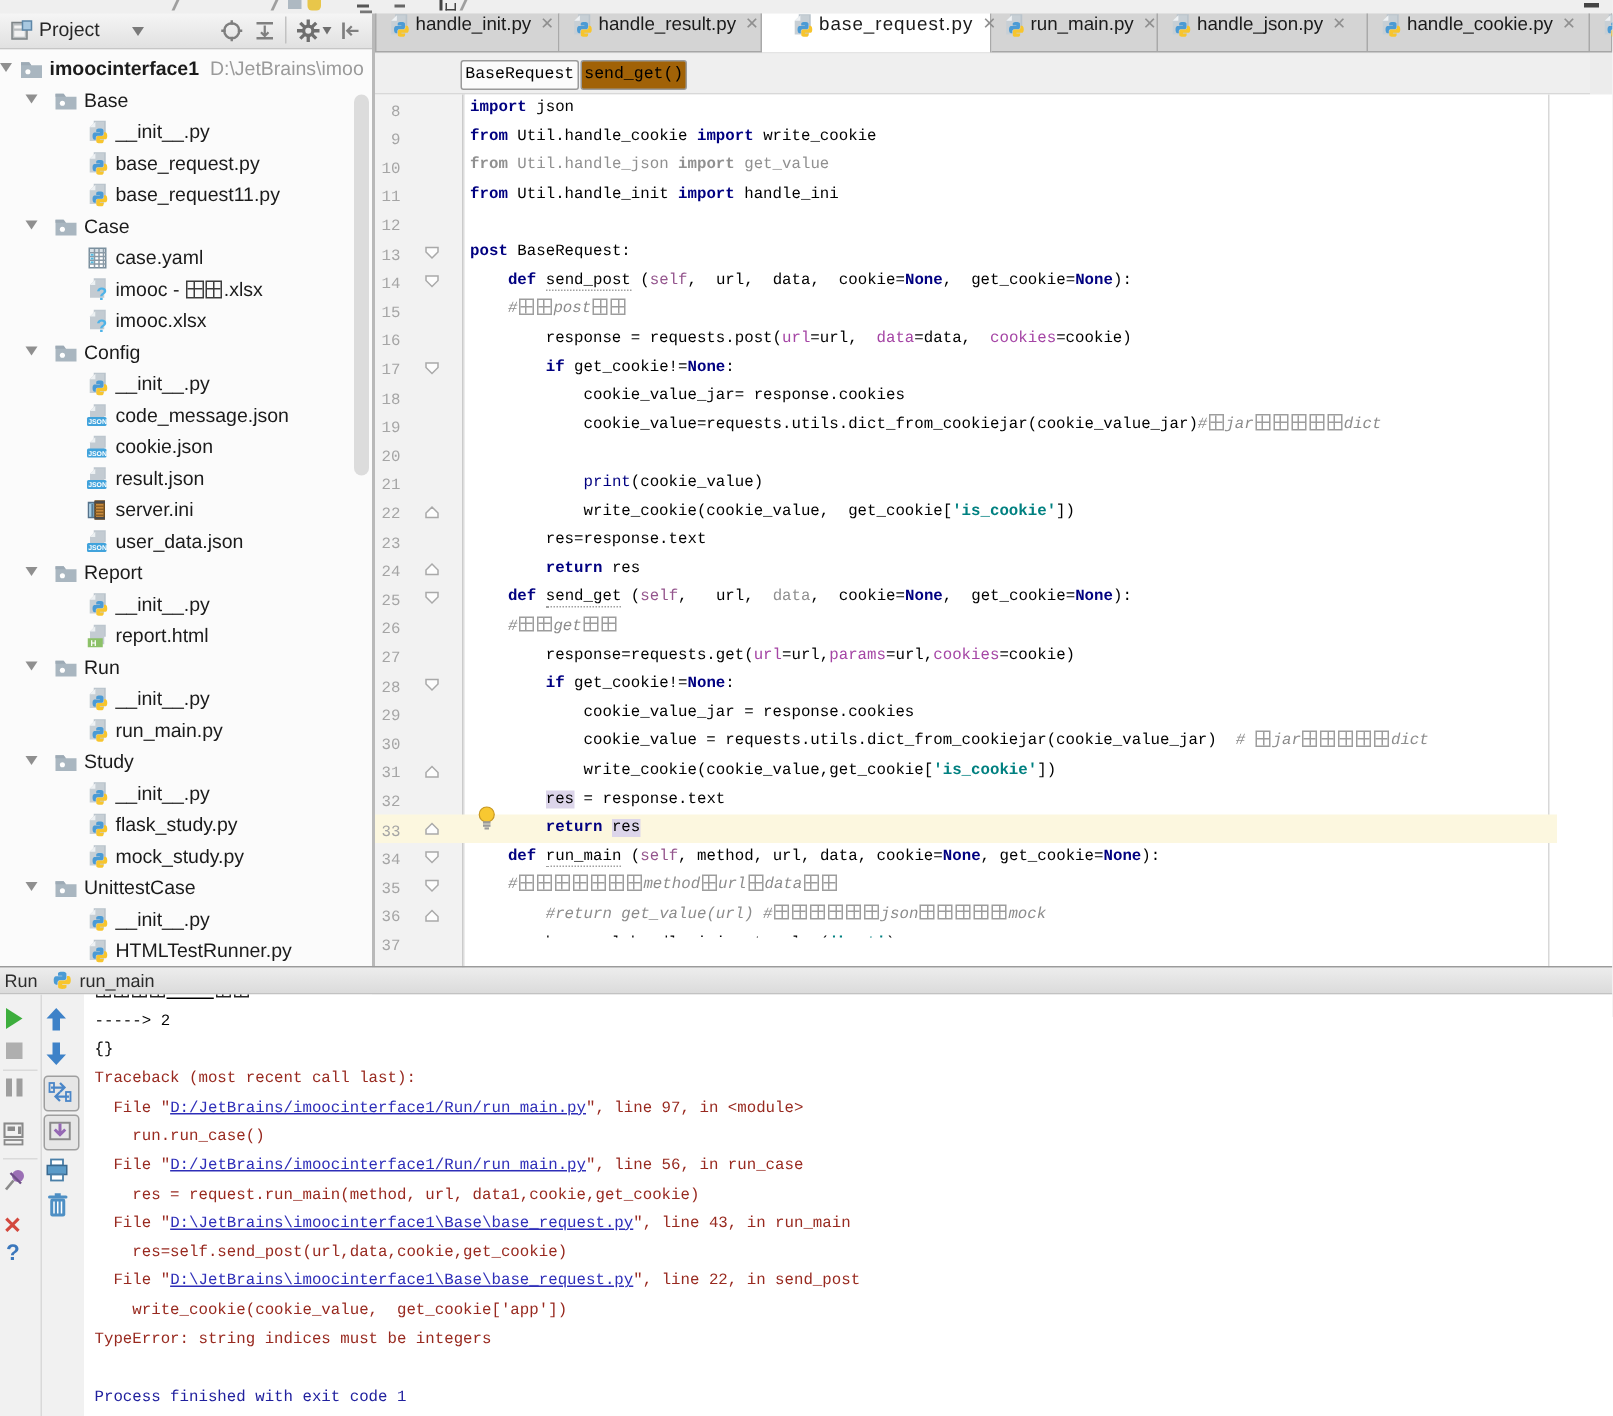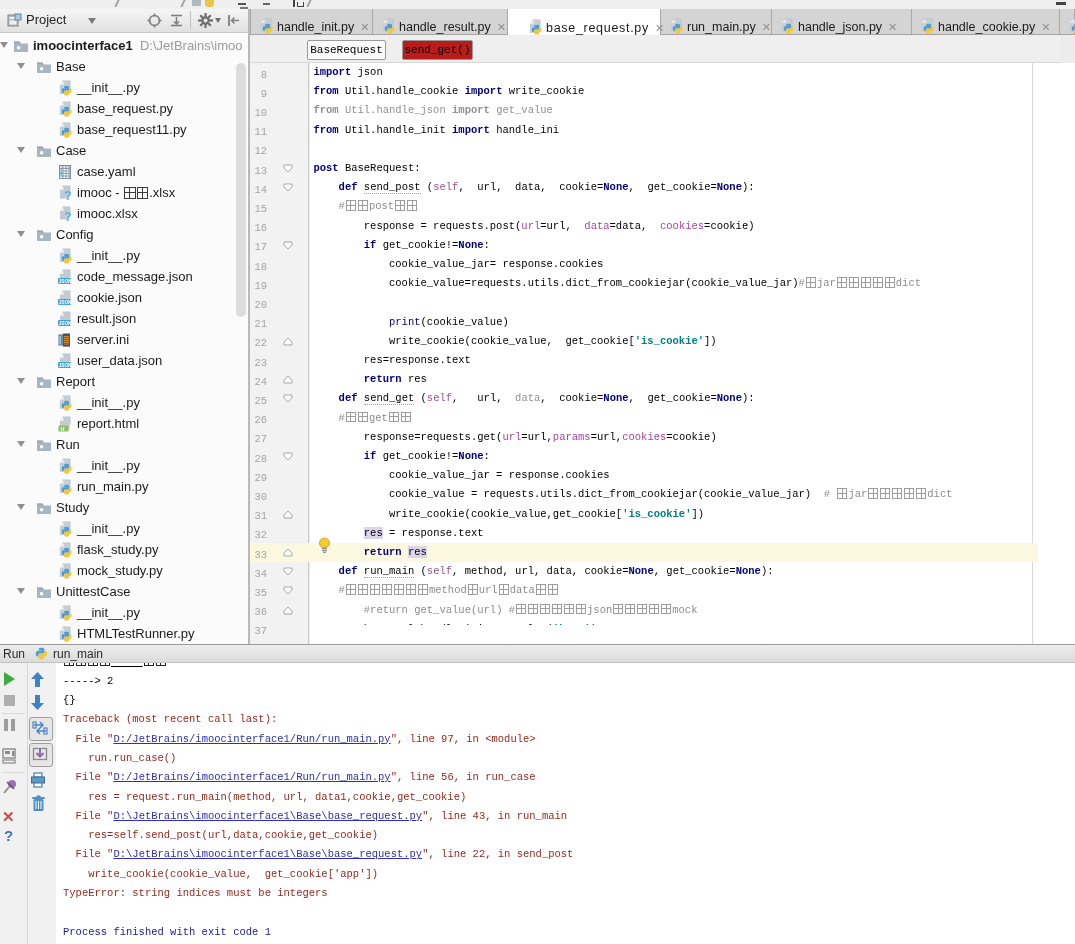--- a/index.html
+++ b/index.html
@@ -7,21 +7,21 @@
 .abs{position:absolute}
 
 #topstrip{left:0;top:0;width:1075px;height:9px;background:#EFEFEF}
 #projhead{left:0;top:9px;width:249px;height:24px;background:linear-gradient(#F5F5F5,#E1E1E1);
   border-bottom:1px solid #C6C6C6;box-sizing:border-box}
 #tree{left:0;top:33px;width:248px;height:675px;background:#FBFBFB;overflow:hidden;font-size:13px;color:#1b1b1b}
 #vdivider{left:248px;top:9px;width:2px;height:635px;background:#B9B9B9}
 #tabstrip{left:250px;top:0;width:825px;height:9px;background:#EFEFEF}
 #tabbar{left:250px;top:9px;width:825px;height:25px;background:#E9E9E9;border-bottom:1px solid #A6A6A6;box-sizing:content-box}
 .tab{position:absolute;top:9px;height:25px;background:#D4D4D4;border-right:1px solid #A9A9A9;
-  box-sizing:border-box;display:flex;align-items:flex-end;font-size:12.5px;color:#1a1a1a;white-space:nowrap}
+  box-sizing:border-box;display:flex;align-items:flex-start;font-size:12.5px;color:#1a1a1a;white-space:nowrap}
 .tab.first{border-left:1px solid #A9A9A9}
 .tab.active{background:#FFF;height:26px;z-index:3}
 .tab .ic{margin:0 3px 0 7px;flex:0 0 auto}
 .tab.active .ic{margin-left:19px}
 .tab.active span.lbl{letter-spacing:.7px}
 .tab .x{color:#8f8f8f;font-size:11px;margin-left:6px;margin-right:4px}
 #crumbs{left:250px;top:36px;width:810px;height:27px;background:#EFEFEF;border-bottom:1px solid #D8D8D8;box-sizing:border-box}
 .chip{position:absolute;top:4px;height:18px;border:1px solid #9A9A9A;border-radius:2px;
   font-family:"Liberation Mono",monospace;font-size:11px;color:#000;display:flex;align-items:center;justify-content:center}
 
@@ -31,21 +31,21 @@
 #editorbg{left:310px;top:63px;width:765px;height:582px;background:#FFF}
 #code{left:310px;top:63px;width:765px;height:562px;overflow:hidden;z-index:2}
 #codetext{position:absolute;left:3.4px;top:0;font-family:"Liberation Mono",monospace;
   font-size:10.5px;line-height:19.2px;color:#000;white-space:pre}
 #marginline{left:1032px;top:63px;width:1px;height:582px;background:#D8D8D8}
 .k{color:#000080;font-weight:bold}
 .kn{color:#000080}
 .s{color:#008080;font-weight:bold}
 .sf{color:#94558D}
 .kw{color:#A545A5}
-.c{color:#8C8C8C;}
+.c{color:#8C8C8C;font-style:italic}
 .g{color:#909090}
 .gb{color:#909090;font-weight:bold}
 .hl{background:#DCD5EA}
 .mn{border-bottom:1px dotted #A0A0A0}
 #curline{left:250px;top:543px;width:788px;height:19.2px;background:#FCF7DF;z-index:1}
 .cj{display:inline-block;width:10px;height:10.5px;vertical-align:-1.5px;box-sizing:border-box;border:1px solid;
   margin:0 1px;background:linear-gradient(currentColor,currentColor) 50% 0/1px 100% no-repeat,
   linear-gradient(currentColor,currentColor) 0 50%/100% 1px no-repeat;opacity:.85}
 .cj13{display:inline-block;width:11.6px;height:12px;vertical-align:-1.5px;box-sizing:border-box;border:1px solid;
   margin:0 .7px;background:linear-gradient(currentColor,currentColor) 50% 0/1px 100% no-repeat,
@@ -207,21 +207,21 @@
 <path d="M2.8 4.8 L6.6 1.2 L12.4 1.2 L12.4 14 L2.8 14 Z" fill="#C7CFD5"></path>
 <path d="M2.8 4.8 L6.6 1.2 L6.6 4.8 Z" fill="#EFF2F4"></path>
 <svg x="4" y="5" width="11.2" height="11.2" viewBox="0 0 16 16">
 <path fill="#4B9BD5" d="M7.9 1c-3.6 0-3.4 1.6-3.4 1.6v1.7h3.5v.5H3.2S1 4.5 1 8.1s1.9 3.5 1.9 3.5h1.2V9.9s-.1-2 2-2h3.4s1.9.1 1.9-1.9V2.7S11.7 1 7.9 1z"></path>
 <path fill="#F7C52E" d="M8.1 15.1c3.6 0 3.4-1.6 3.4-1.6v-1.7H8v-.5h4.8S15 11.6 15 8s-1.9-3.5-1.9-3.5h-1.2v1.7s.1 2-2 2H6.5s-1.9-.1-1.9 1.9v3.3s-.3 1.7 3.5 1.7z"></path>
 </svg>
       </svg>
     </div>
 <div class="abs" id="crumbs">
       <div class="chip" style="left:57px;width:77px;background:#FBFBFB">BaseRequest</div>
-      <div class="chip" style="left:152px;width:69px;background:#b91c1c">send_get()</div>
+      <div class="chip" style="left:137px;width:69px;background:#a16207">send_get()</div>
     </div>
 <div class="abs" id="tree">
 <div class="arrow" style="left:0px;top:9px"></div>
       <div class="row" style="left:13px;top:2px">
         <svg class="ic" width="16" height="16" viewBox="0 0 16 16">
 <path d="M1 3.5 h5.4 l1.5 2 H15 v8.5 H1 Z" fill="#A9B6C0"></path>
 <path d="M1 3.5 h5.4 l1.5 2 H1 Z" fill="#9DAAB5"></path>
 <circle cx="5.6" cy="9.8" r="1.7" fill="#FFF"></circle>
 </svg>
         <span><b>imoocinterface1</b>&nbsp;&nbsp;<span style="color:#9A9A9A">D:\JetBrains\imoo</span></span>

